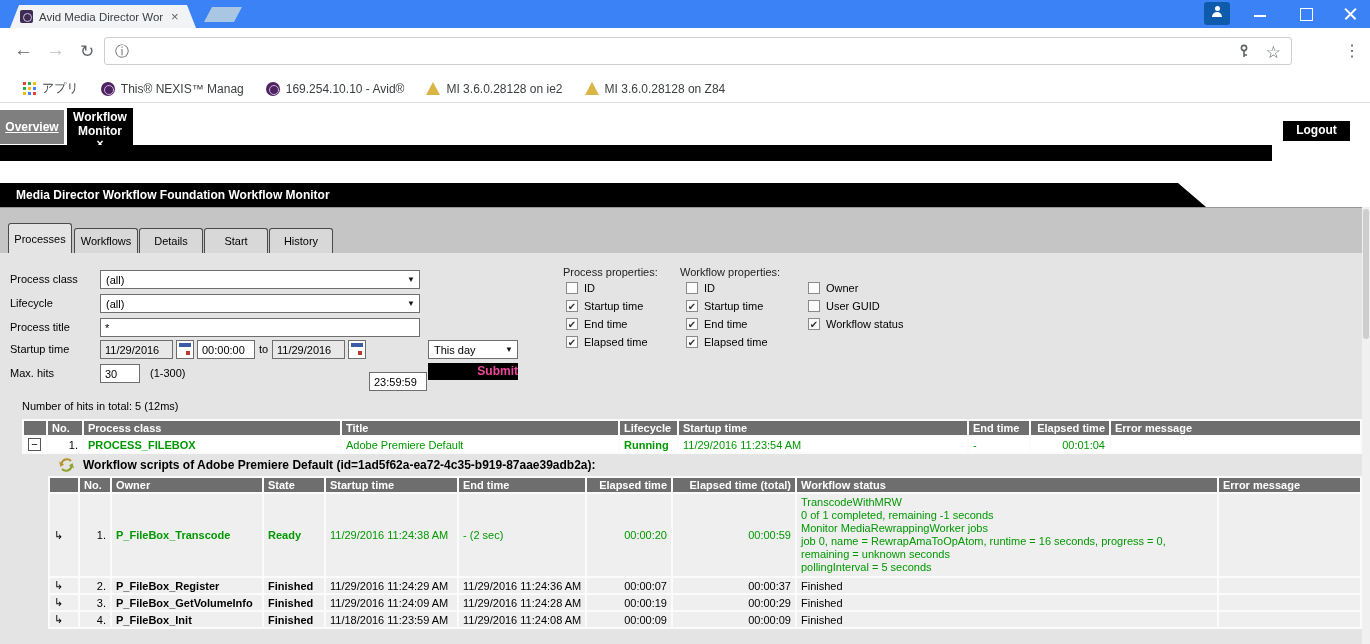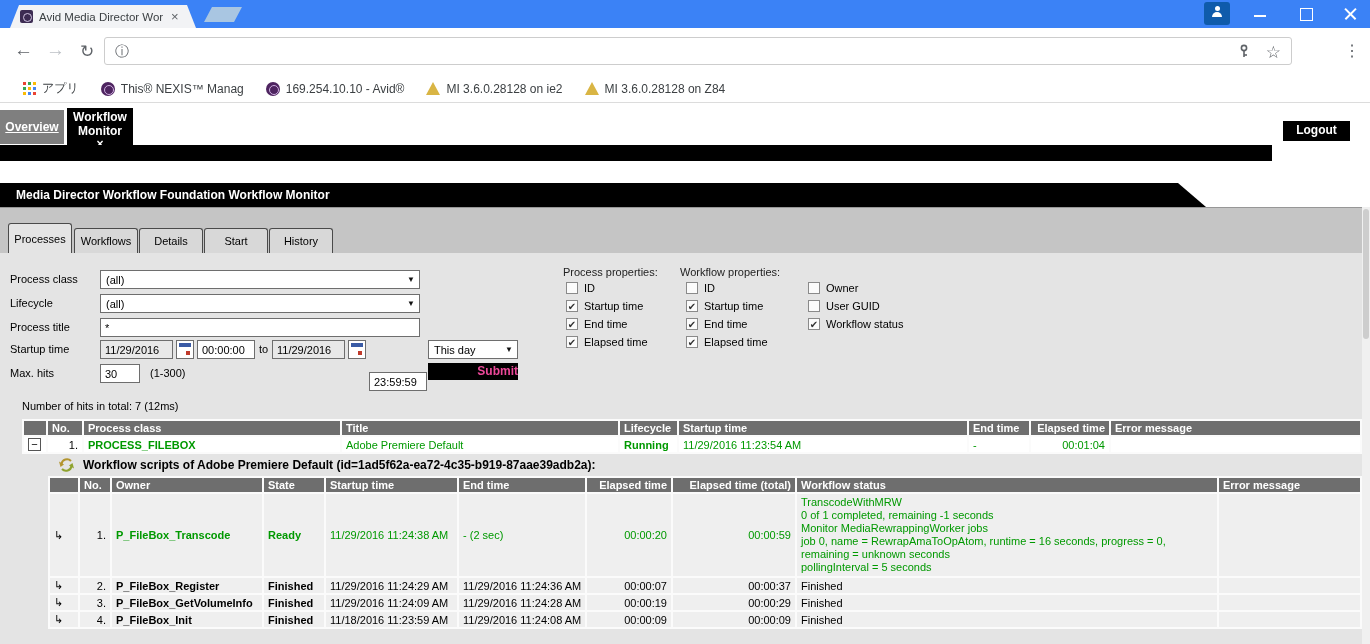--- a/index.html
+++ b/index.html
@@ -274,21 +274,21 @@
     <div class="cbrow" style="left:808px; top:93px;">
       <span class="cbox"></span>
       <span>User GUID</span>
     </div>
     <div class="cbrow" style="left:808px; top:111px;">
       <span class="cbox">✔</span>
       <span>Workflow status</span>
     </div>
 
     <div class="results">
-      <div class="summary">Number of hits in total: 7 (12ms)</div>
+      <div class="summary">Number of hits in total: 5 (12ms)</div>
 
       <table class="maintable">
         <colgroup>
           <col style="width:22px">
             <col style="width:34px">
             <col style="width:256px">
             <col style="width:276px">
           <col style="width:57px">
             <col style="width:288px">
             <col style="width:60px">

